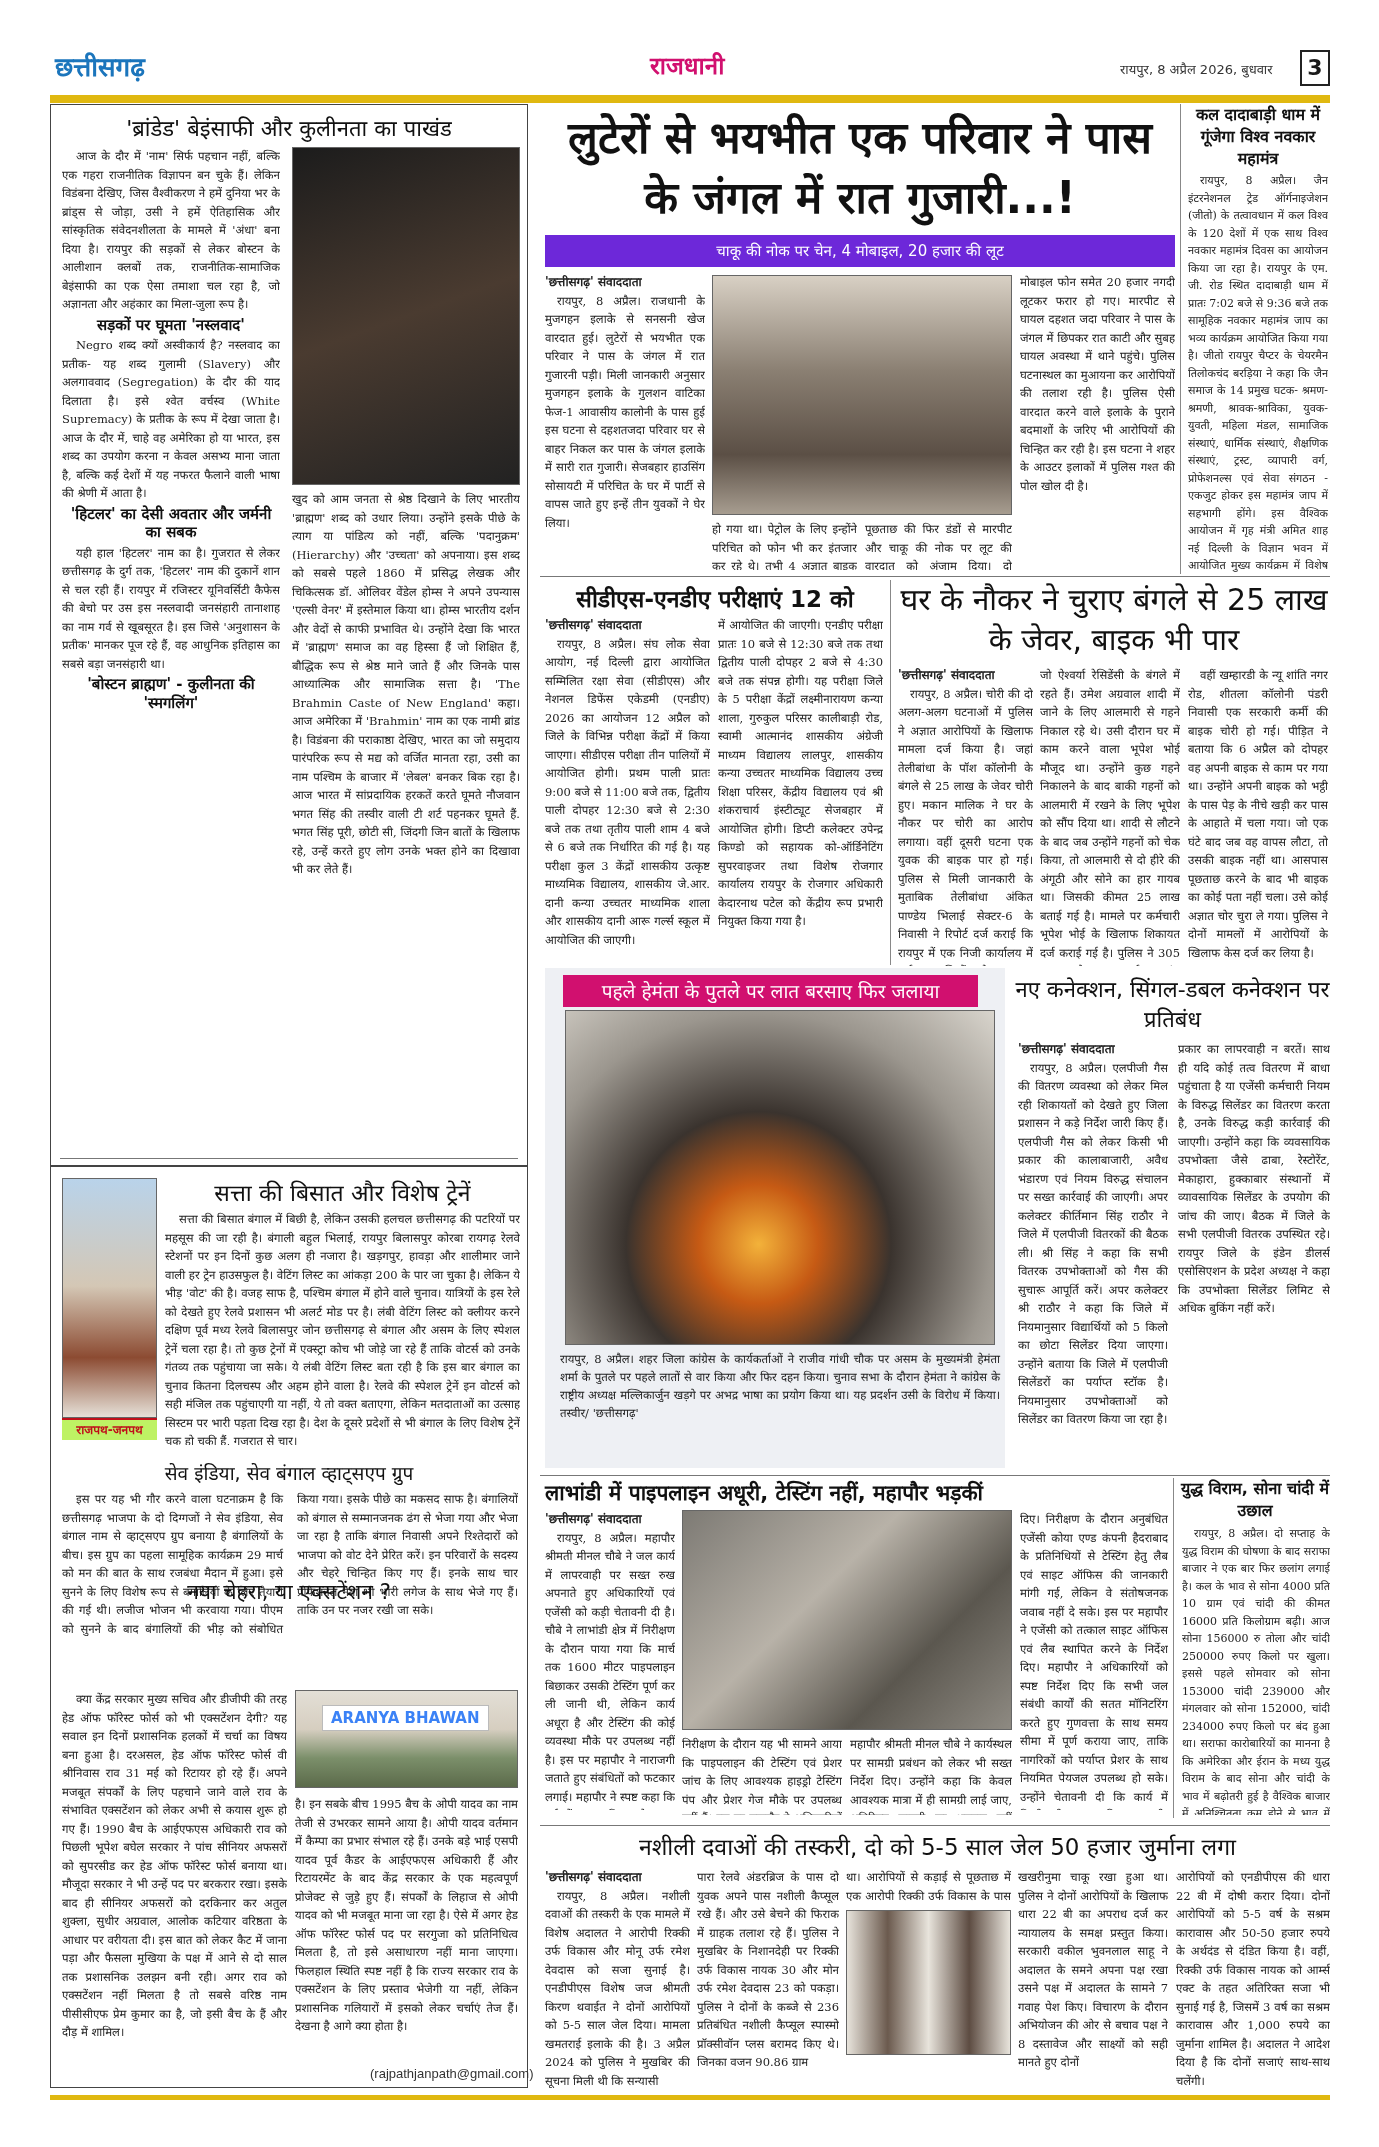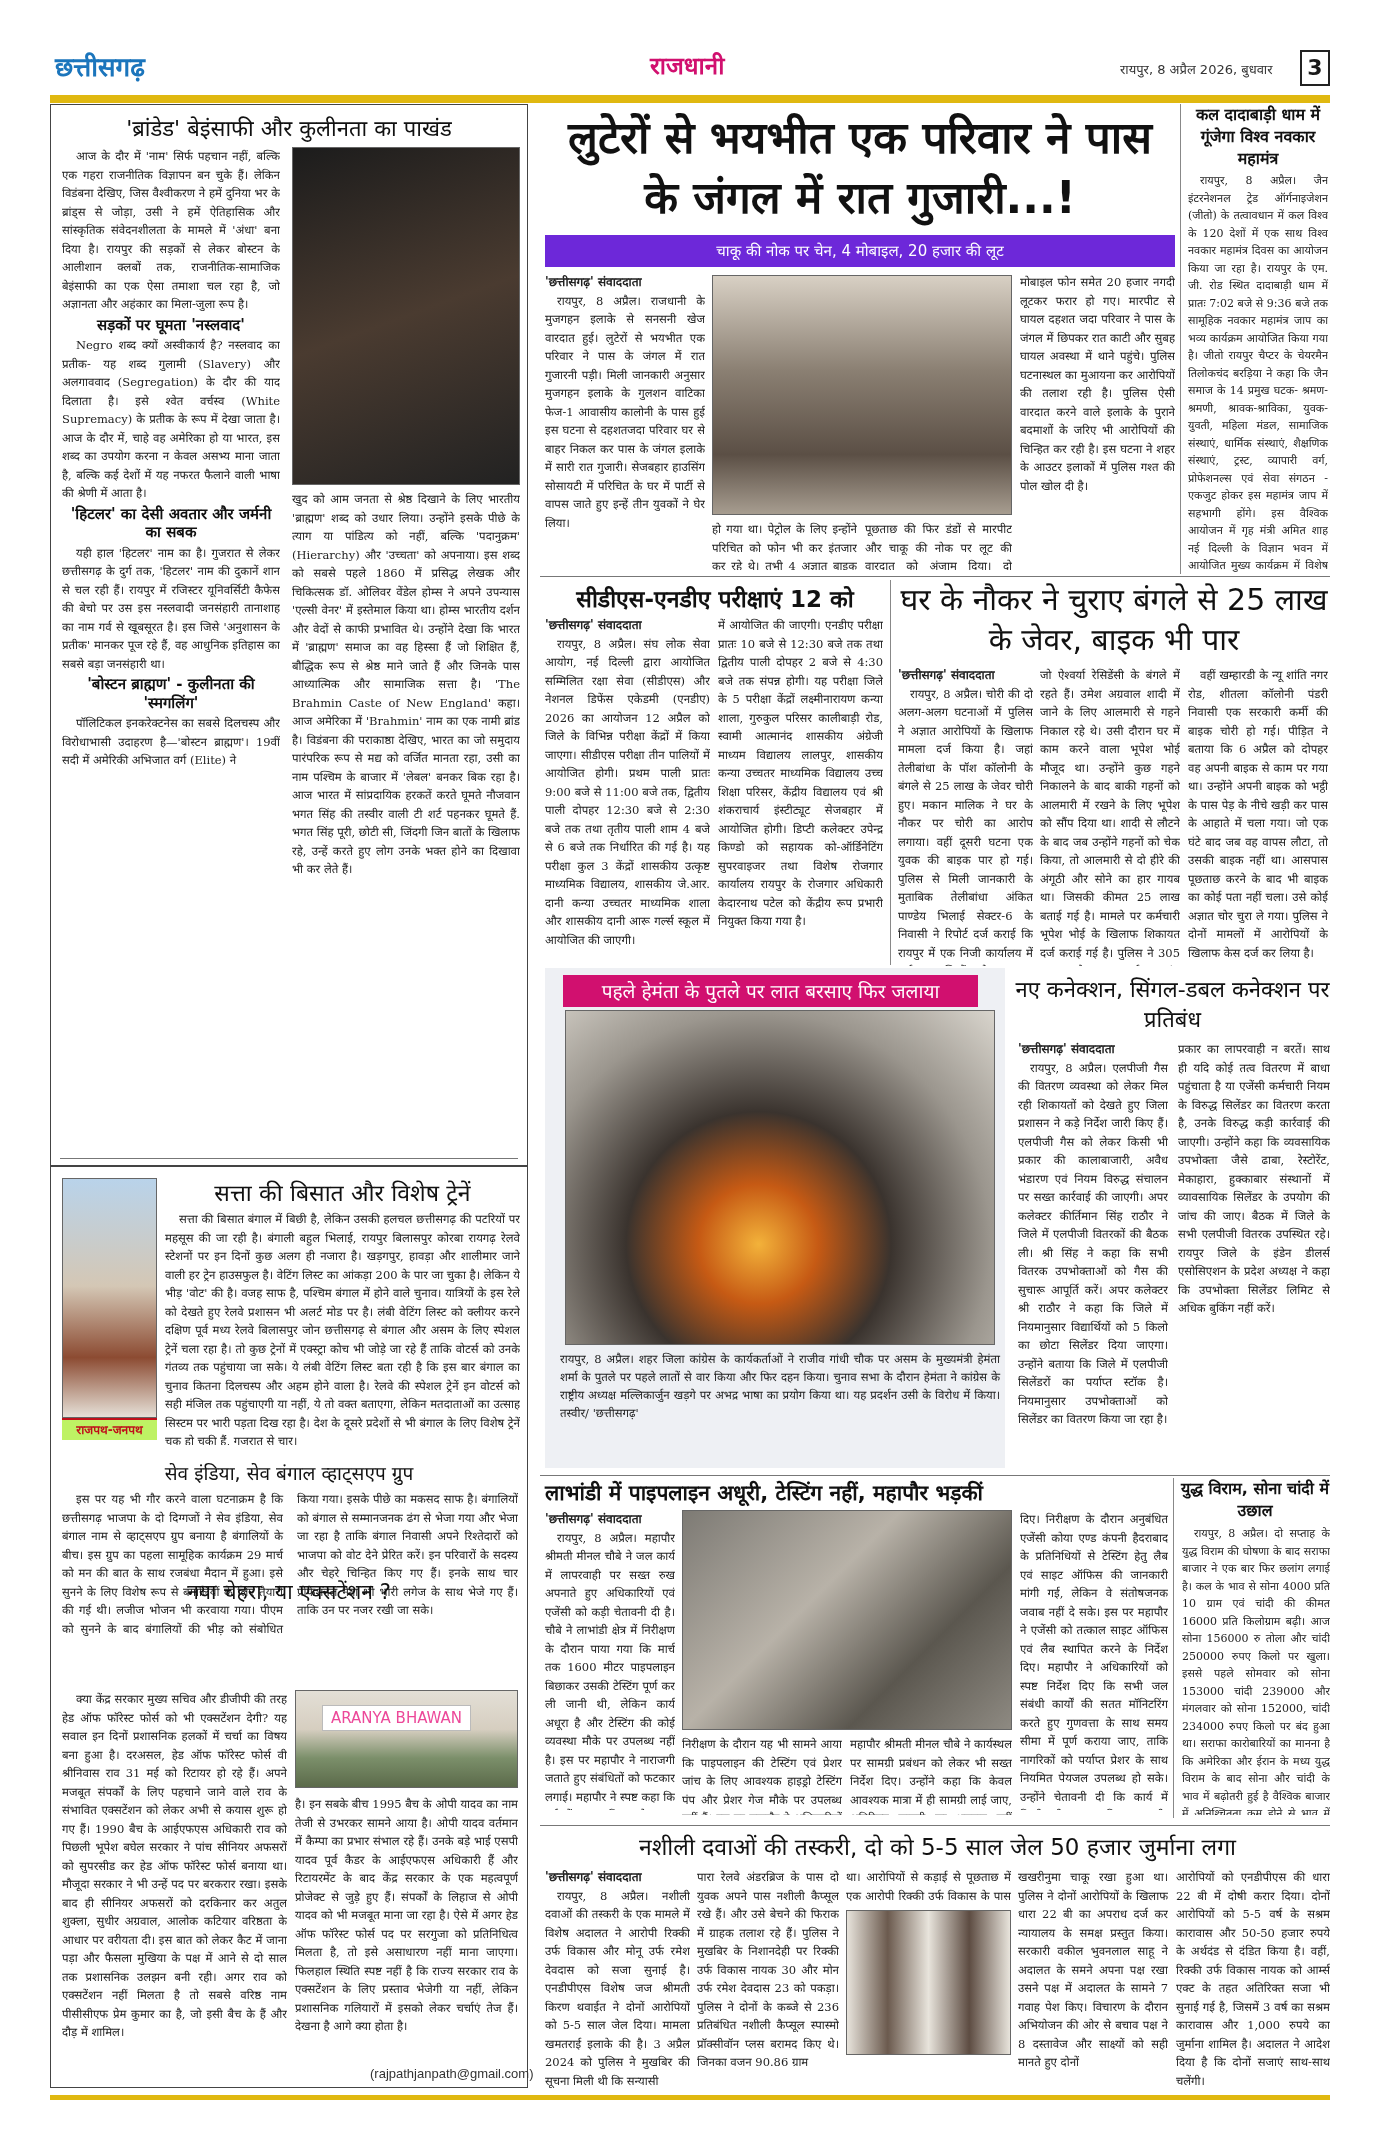--- a/index.html
+++ b/index.html
@@ -25,21 +25,21 @@
   .dark-band { background: #6d28d9; color: #fff; font-family: "DejaVu Sans", sans-serif; font-size: 15px; text-align: center; }
   .pink-band { background: #d1106f; color: #fff; font-family: "DejaVu Sans", sans-serif; font-size: 19px; text-align: center; }
   .photo { background: linear-gradient(135deg, #7d7a74 0%, #b8b2a8 40%, #5b574f 70%, #8e8a82 100%); border: 1px solid #666; }
   .photo.dark { background: linear-gradient(160deg, #1c1c1c 0%, #4a3b30 50%, #222 100%); }
   .photo.fire { background: radial-gradient(circle at 45% 70%, #f3b23a 0%, #c65a14 18%, #3a332e 40%, #9b968e 70%, #d9d5cd 100%); }
   .photo.sky { background: linear-gradient(180deg, #b9d3ea 0%, #d4c7b5 45%, #8c4b32 75%, #e6e1d8 100%); }
   .photo.building { background: linear-gradient(180deg, #e3dfd6 0%, #d6cec0 40%, #7b8f6a 70%, #5b6a4a 100%); }
   .photo.family { background: linear-gradient(180deg, #d8d0c4 0%, #8a7f72 40%, #5b4f45 75%, #a79d90 100%); }
   .photo.faces { background: linear-gradient(90deg, #e8e4dc 0%, #6b5a4e 25%, #e8e4dc 50%, #5d4c42 75%, #e8e4dc 100%); }
   .caption { font-size: 11.5px; line-height: 18px; text-align: justify; color: #222; }
-  .sign-label { background: #fff; color: #ec4899; font-family: "DejaVu Sans", sans-serif; font-weight: normal; font-size: 15px; padding: 3px 8px; border: 1px solid #bbb; }
+  .sign-label { background: #fff; color: #3b82f6; font-family: "DejaVu Sans", sans-serif; font-weight: bold; font-size: 15px; padding: 3px 8px; border: 1px solid #bbb; }
   .rajpath-label { background: #bef264; color: #c0101a; font-family: "DejaVu Sans", sans-serif; font-weight: bold; font-size: 14px; text-align: center; border-top: 2px solid #c0101a; }
   .email { font-family: "Liberation Sans", sans-serif; font-size: 13px; color: #333; }
 </style>
 </head>
 <body>
 
 <div class="abs mast-left">छत्तीसगढ़</div>
 <div class="abs mast-center">राजधानी</div>
 <div class="abs mast-date">रायपुर, 8 अप्रैल 2026, बुधवार</div>
 <div class="abs mast-page">3</div>
@@ -48,21 +48,20 @@
 <div class="abs box" style="left:50px; top:104px; width:478px; height:1062px;"></div>
 <div class="abs h-md" style="left:55px; top:112px; width:468px; font-size:22px;">'ब्रांडेड' बेइंसाफी और कुलीनता का पाखंड</div>
 
 <div class="abs col-text" style="left:62px; top:147px; width:218px; height:1014px;">
   <p style="text-indent:14px;">आज के दौर में 'नाम' सिर्फ पहचान नहीं, बल्कि एक गहरा राजनीतिक विज्ञापन बन चुके हैं। लेकिन विडंबना देखिए, जिस वैश्वीकरण ने हमें दुनिया भर के ब्रांड्स से जोड़ा, उसी ने हमें ऐतिहासिक और सांस्कृतिक संवेदनशीलता के मामले में 'अंधा' बना दिया है। रायपुर की सड़कों से लेकर बोस्टन के आलीशान क्लबों तक, राजनीतिक-सामाजिक बेइंसाफी का एक ऐसा तमाशा चल रहा है, जो अज्ञानता और अहंकार का मिला-जुला रूप है।</p>
   <div class="subhead">सड़कों पर घूमता 'नस्लवाद'</div>
   <p style="text-indent:14px;">Negro शब्द क्यों अस्वीकार्य है? नस्लवाद का प्रतीक- यह शब्द गुलामी (Slavery) और अलगाववाद (Segregation) के दौर की याद दिलाता है। इसे श्वेत वर्चस्व (White Supremacy) के प्रतीक के रूप में देखा जाता है। आज के दौर में, चाहे वह अमेरिका हो या भारत, इस शब्द का उपयोग करना न केवल असभ्य माना जाता है, बल्कि कई देशों में यह नफरत फैलाने वाली भाषा की श्रेणी में आता है।</p>
   <div class="subhead">'हिटलर' का देसी अवतार और जर्मनी का सबक</div>
   <p style="text-indent:14px;">यही हाल 'हिटलर' नाम का है। गुजरात से लेकर छत्तीसगढ़ के दुर्ग तक, 'हिटलर' नाम की दुकानें शान से चल रही हैं। रायपुर में रजिस्टर यूनिवर्सिटी कैफेस की बेचो पर उस इस नस्लवादी जनसंहारी तानाशाह का नाम गर्व से खूबसूरत है। इस जिसे 'अनुशासन के प्रतीक' मानकर पूज रहे हैं, वह आधुनिक इतिहास का सबसे बड़ा जनसंहारी था।</p>
   <div class="subhead">'बोस्टन ब्राह्मण' - कुलीनता की 'स्मगलिंग'</div>
-  <p style="text-indent:14px;">पॉलिटिकल इनकरेक्टनेस का सबसे दिलचस्प और विरोधाभासी उदाहरण है—'बोस्टन ब्राह्मण'। 19वीं सदी में अमेरिकी अभिजात वर्ग (Elite) ने</p>
 </div>
 
 <div class="abs photo dark" style="left:292px; top:147px; width:228px; height:338px;"></div>
 <div class="abs col-text" style="left:292px; top:490px; width:228px; height:670px;">
   <p>खुद को आम जनता से श्रेष्ठ दिखाने के लिए भारतीय 'ब्राह्मण' शब्द को उधार लिया। उन्होंने इसके पीछे के त्याग या पांडित्य को नहीं, बल्कि 'पदानुक्रम' (Hierarchy) और 'उच्चता' को अपनाया। इस शब्द को सबसे पहले 1860 में प्रसिद्ध लेखक और चिकित्सक डॉ. ओलिवर वेंडेल होम्स ने अपने उपन्यास 'एल्सी वेनर' में इस्तेमाल किया था। होम्स भारतीय दर्शन और वेदों से काफी प्रभावित थे। उन्होंने देखा कि भारत में 'ब्राह्मण' समाज का वह हिस्सा हैं जो शिक्षित हैं, बौद्धिक रूप से श्रेष्ठ माने जाते हैं और जिनके पास आध्यात्मिक और सामाजिक सत्ता है। 'The Brahmin Caste of New England' कहा। आज अमेरिका में 'Brahmin' नाम का एक नामी ब्रांड है। विडंबना की पराकाष्ठा देखिए, भारत का जो समुदाय पारंपरिक रूप से मद्य को वर्जित मानता रहा, उसी का नाम पश्चिम के बाजार में 'लेबल' बनकर बिक रहा है। आज भारत में सांप्रदायिक हरकतें करते घूमते नौजवान भगत सिंह की तस्वीर वाली टी शर्ट पहनकर घूमते हैं. भगत सिंह पूरी, छोटी सी, जिंदगी जिन बातों के खिलाफ रहे, उन्हें करते हुए लोग उनके भक्त होने का दिखावा भी कर लेते हैं।</p>
 </div>
 
 <div class="abs box" style="left:50px; top:1166px; width:478px; height:922px;"></div>
 <div class="abs hrule" style="left:60px; top:1158px; width:458px; height:1px;"></div>
 <div class="abs photo sky" style="left:62px; top:1178px; width:95px; height:240px;"></div>

